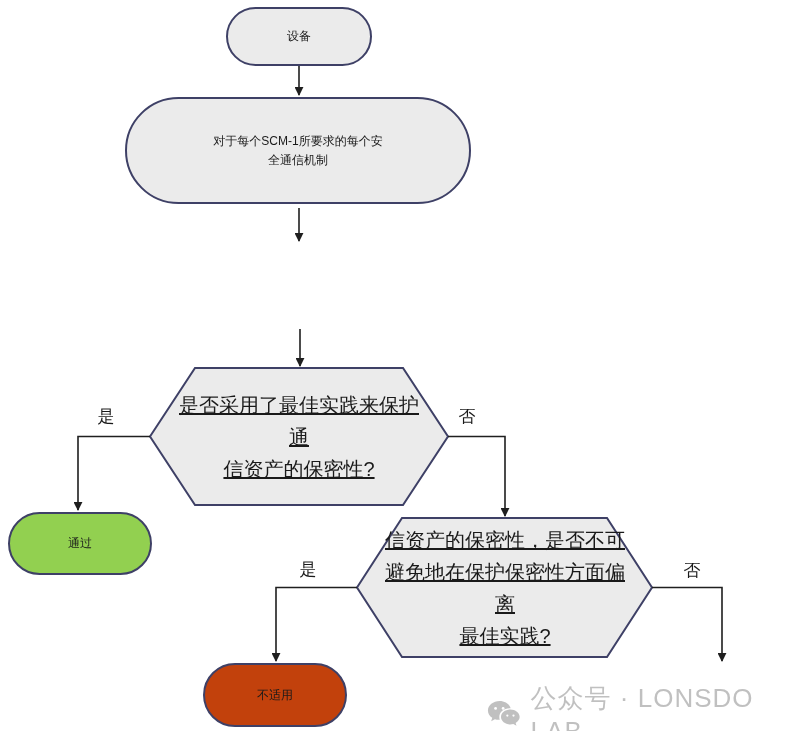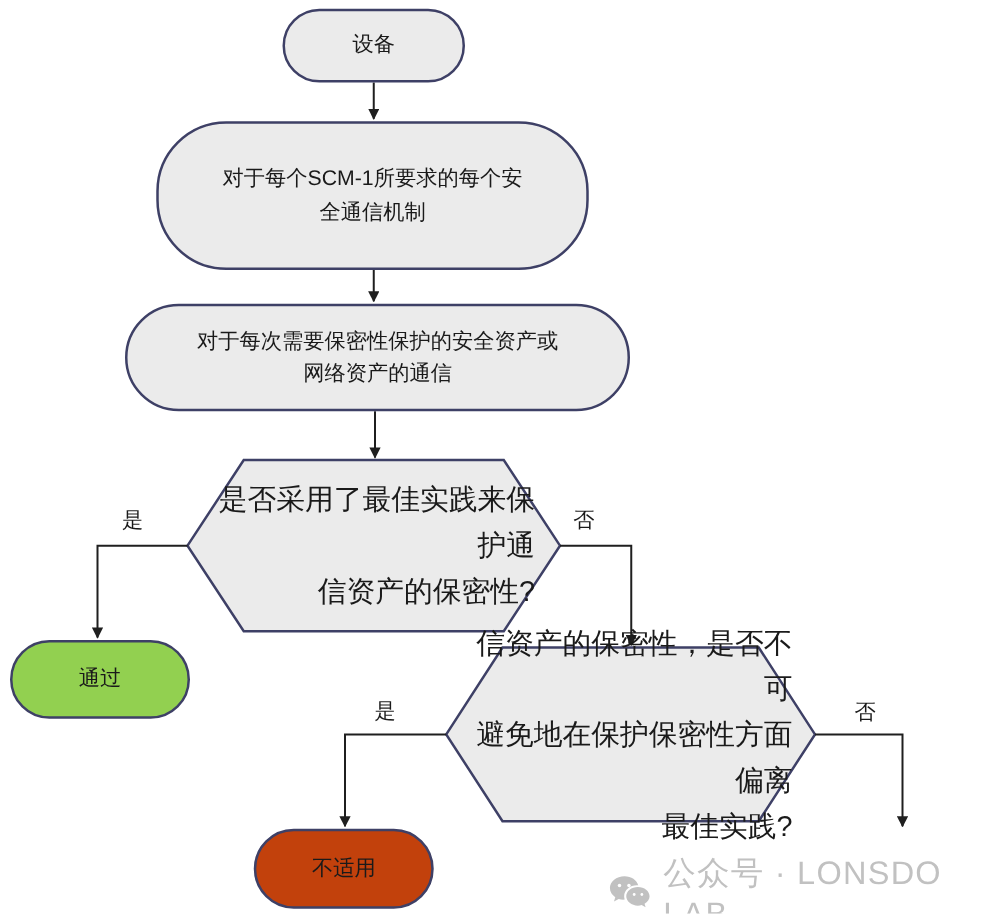--- a/index.html
+++ b/index.html
@@ -11,31 +11,31 @@
     overflow:hidden;
   }
   #shape-layer{position:absolute;left:0;top:0;width:795px;height:731px;}
   .node{
     position:absolute;
     display:flex;align-items:center;justify-content:center;
     box-sizing:border-box;
     border:2px solid #3E4066;
     background:#EBEBEB;
     color:#1a1a1a;
-    font-size:17px;line-height:1.55;
+    font-size:12px;line-height:1.55;
     text-align:center;
     white-space:pre-line;
     z-index:2;
   }
   .node .lbl{position:relative;z-index:8;white-space:pre-line;}
   .hex-label{
     position:absolute;
     display:flex;align-items:center;justify-content:center;
-    color:#1a1a1a;font-size:23px;line-height:1.6;
-    text-align:right;white-space:pre-line;z-index:3;
+    color:#1a1a1a;font-size:20px;line-height:1.6;
+    text-align:center;white-space:pre-line;z-index:3;text-decoration:underline;
   }
   .edge-label{
     position:absolute;
     transform:translate(-50%,-50%);
     color:#1a1a1a;font-size:17px;z-index:3;
   }
   #watermark{
     position:absolute;left:487px;top:681px;
     display:flex;align-items:center;gap:10px;
     z-index:6;opacity:0.62;pointer-events:none;
@@ -66,29 +66,25 @@
     <path d="M150,436.5 L78,436.5 L78,510" fill="none" stroke="#1f1f1f" stroke-width="1.6" marker-end="url(#ah)"></path>
     <path d="M448,436.5 L505,436.5 L505,516" fill="none" stroke="#1f1f1f" stroke-width="1.6" marker-end="url(#ah)"></path>
     <path d="M357,587.5 L276,587.5 L276,661" fill="none" stroke="#1f1f1f" stroke-width="1.6" marker-end="url(#ah)"></path>
     <path d="M652,587.5 L722,587.5 L722,661" fill="none" stroke="#1f1f1f" stroke-width="1.6" marker-end="url(#ah)"></path>
   </svg>
 
   <div class="node" style="left:226px;top:7px;width:146px;height:59px;border-radius:30px;">
     <span class="lbl">设备</span>
   </div>
 
-  <div class="node" style="left:125px;top:97px;width:346px;height:119px;border-radius:56px;">
+  <div class="node" style="left:125px;top:97px;width:346px;height:107px;border-radius:56px;">
     <span class="lbl">对于每个SCM-1所要求的每个安
 全通信机制</span>
   </div>
 
-  <div class="node" style="left:100px;top:243px;width:404px;height:86px;border-radius:43px;">
-    <span class="lbl">对于每次需要保密性保护的安全资产或
-网络资产的通信</span>
-  </div>
 
   <div class="hex-label" style="left:170px;top:385px;width:258px;height:103px;">
     <span>是否采用了最佳实践来保护通
 信资产的保密性?</span>
   </div>
   <div class="hex-label" style="left:376px;top:528px;width:258px;height:119px;">
     <span>信资产的保密性，是否不可
 避免地在保护保密性方面偏离
 最佳实践?</span>
   </div>

